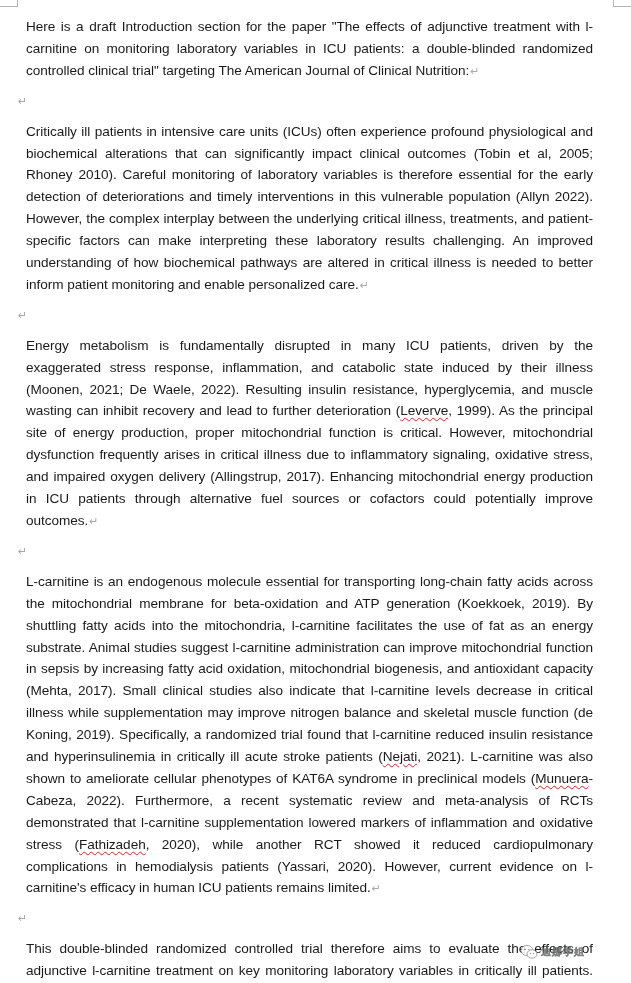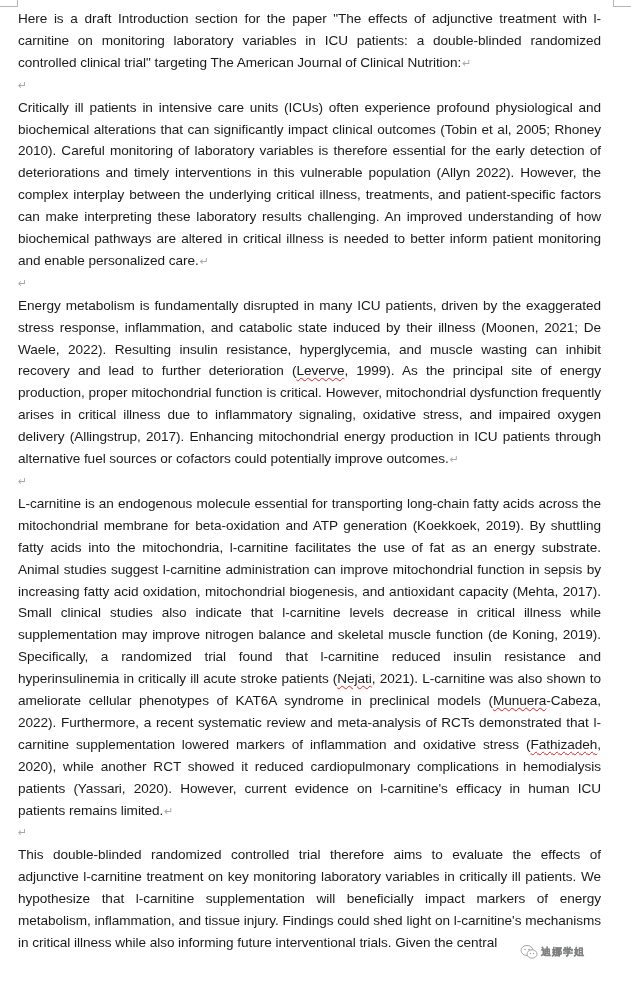--- a/index.html
+++ b/index.html
@@ -39,21 +39,21 @@
     .page {
       position: absolute;
       left: 18px;
       top: 8px;
       width: 583px;
     }
     .para {
       font-size: 13.6px;
       line-height: 21.9px;
       text-align: justify;
-      margin: 0;
+      margin: 8px;
       letter-spacing: -0.05px;
     }
     .mark {
       color: #a8a8a8;
       font-size: 11px;
       margin-left: 1px;
     }
     .empty-para {
       height: 21.9px;
       line-height: 21.9px;

